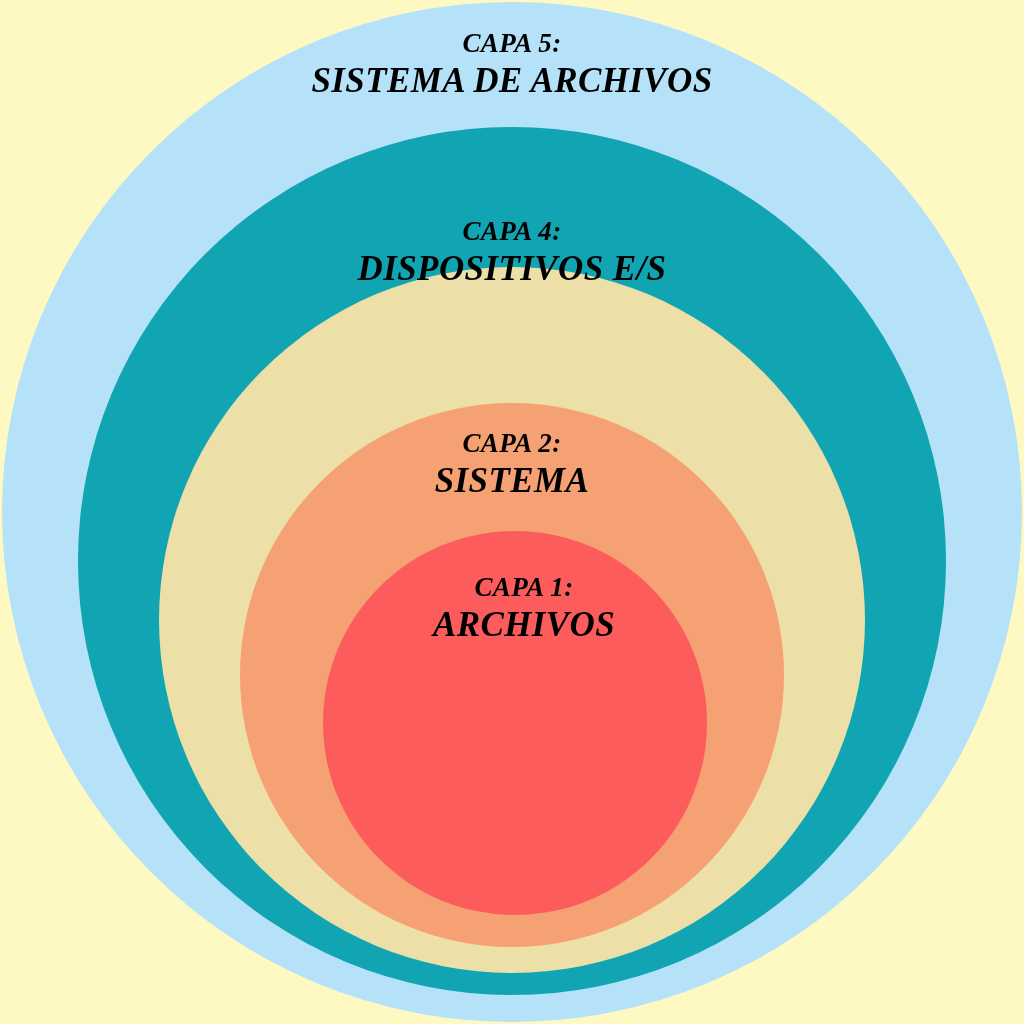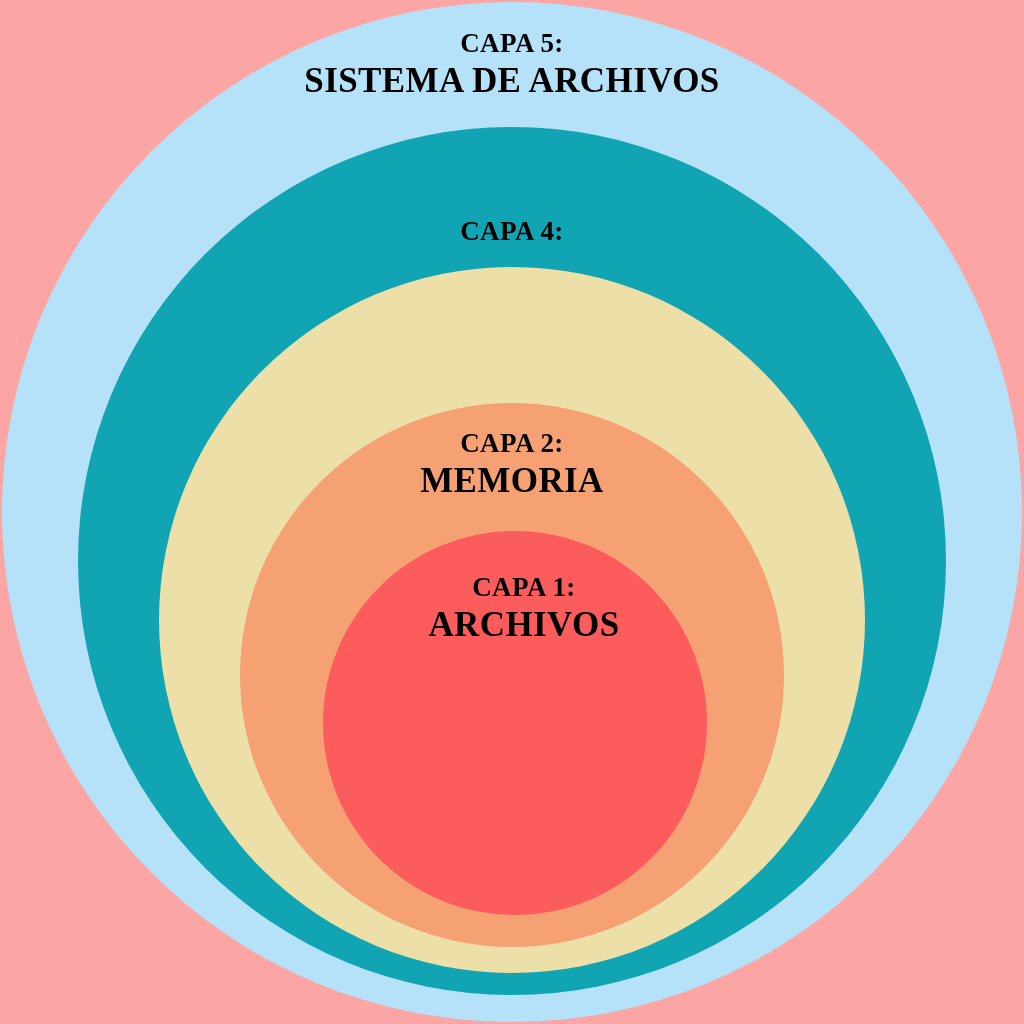--- a/index.html
+++ b/index.html
@@ -77,45 +77,46 @@
   #layer-1-circle {
     left: 323px; top: 531px;
     width: 384px; height: 384px;
     background: #fc5c5c;
   }
   #layer-1-label { top: 572px; margin-left: 24px; }
 </style>
 </head>
 <body>
 
-<div id="diagram-root" style="background: #fca5a5;">
+<div id="diagram-root" style="background: #fef9c3; font-style: italic;">
 
   <div class="layer-circle" id="layer-5-circle" style="background: rgb(181, 226, 248);"></div>
 
   <div class="layer-circle" id="layer-4-circle" style="background: rgb(17, 164, 178);"></div>
 
   <div class="layer-circle" id="layer-3-circle" style="background: rgb(236, 223, 167);"></div>
 
   <div class="layer-circle" id="layer-2-circle" style="background: rgb(245, 161, 115);"></div>
 
   <div class="layer-circle" id="layer-1-circle" style="background: rgb(252, 92, 92);"></div>
 
   <div class="layer-label" id="layer-5-label">
     <span class="lbl-line1">CAPA 5:</span>
     <span class="lbl-line2">SISTEMA DE ARCHIVOS</span>
   </div>
 
   <div class="layer-label" id="layer-4-label">
     <span class="lbl-line1">CAPA 4:</span>
+    <span class="lbl-line2">DISPOSITIVOS E/S</span>
   </div>
 
 
   <div class="layer-label" id="layer-2-label">
     <span class="lbl-line1">CAPA 2:</span>
-    <span class="lbl-line2">MEMORIA</span>
+    <span class="lbl-line2">SISTEMA</span>
   </div>
 
   <div class="layer-label" id="layer-1-label">
     <span class="lbl-line1">CAPA 1:</span>
     <span class="lbl-line2">ARCHIVOS</span>
   </div>
 
 </div>
 
 </body></html>

